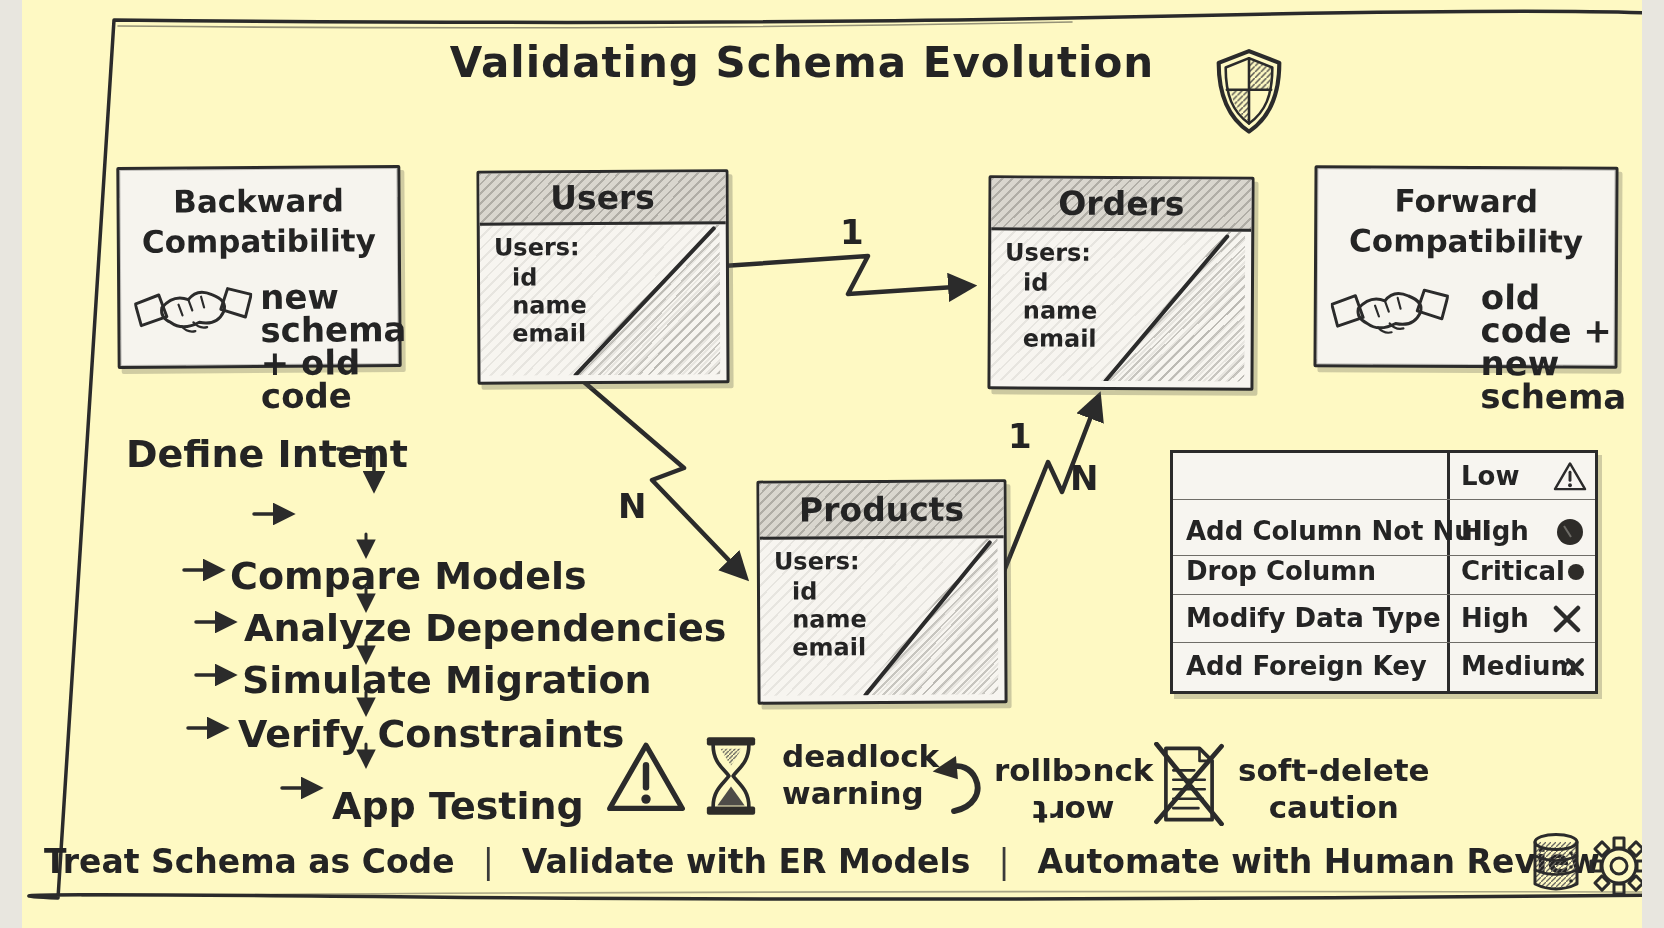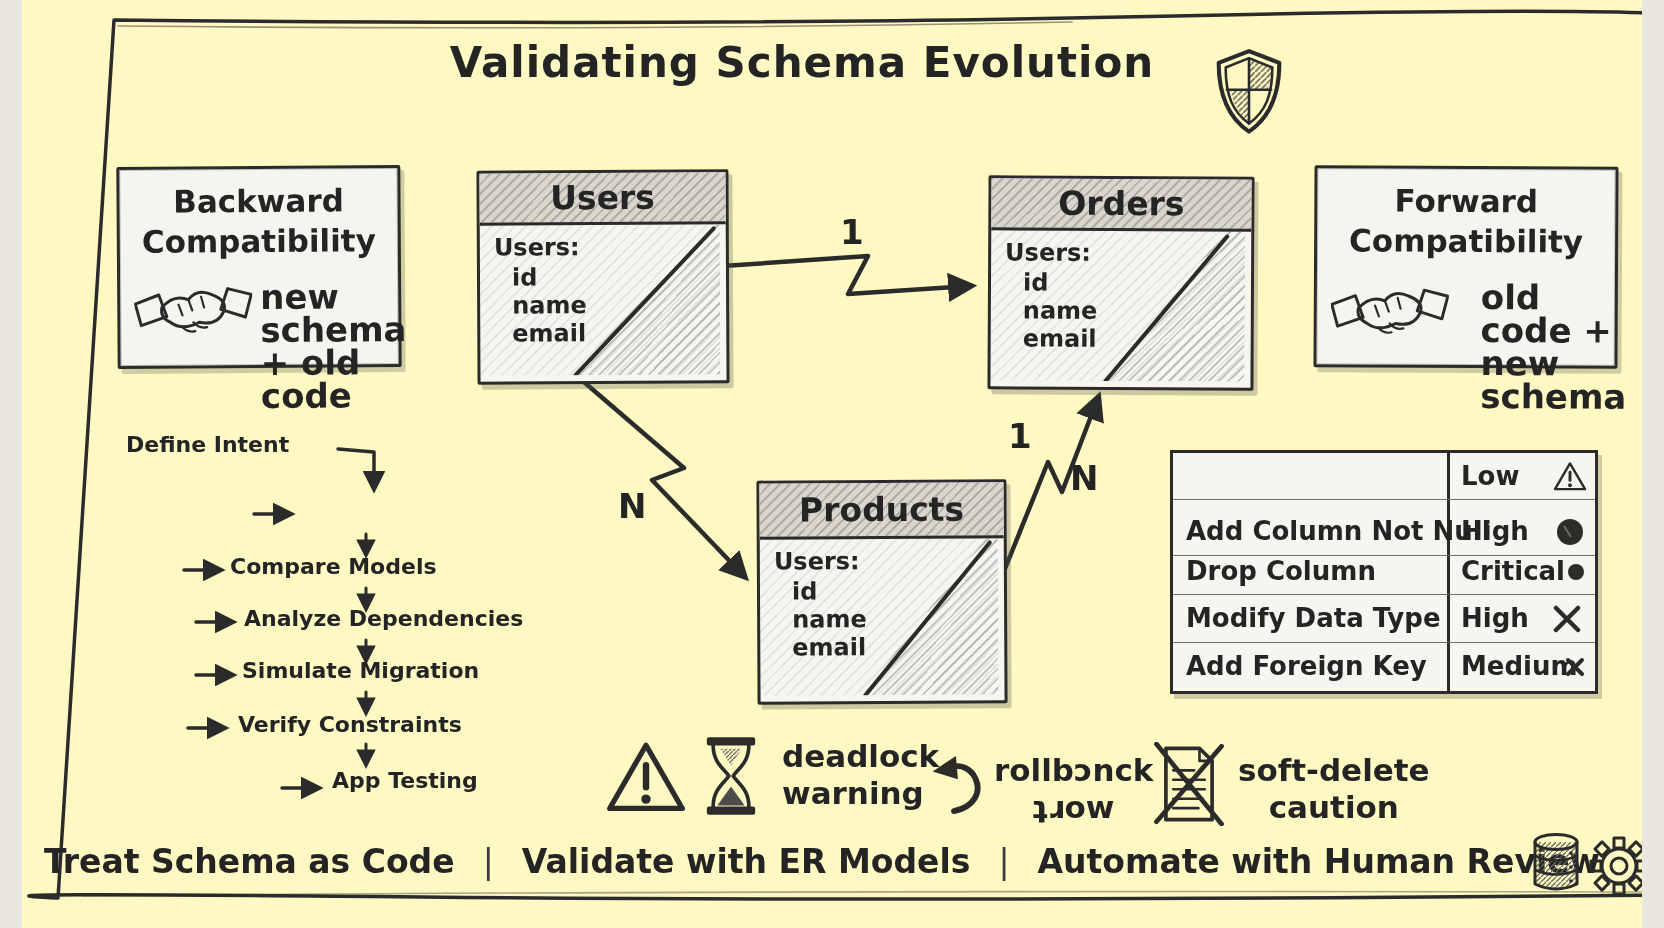--- a/index.html
+++ b/index.html
@@ -18,21 +18,21 @@
   
   .entity{position:absolute;border:3.5px solid #2b2b2b;background:#f7f5f0;border-radius:2px;
     box-shadow:4px 5px 0 rgba(90,88,80,.3);}
   .ehead{position:absolute;left:0;top:0;width:100%;border-bottom:3px solid #2b2b2b;
     background:#d9d6ce;background-image:repeating-linear-gradient(135deg,rgba(70,68,62,.28) 0 2px,rgba(0,0,0,0) 2px 7px);
     display:flex;align-items:center;justify-content:center;font-size:33px;font-weight:bold;box-sizing:border-box;}
   .ebody-hatch{position:absolute;background-image:repeating-linear-gradient(135deg,rgba(90,88,80,.30) 0 2px,rgba(0,0,0,0) 2px 7px);}
   .ebody-hatch-light{position:absolute;background-image:repeating-linear-gradient(135deg,rgba(90,88,80,.10) 0 2px,rgba(0,0,0,0) 2px 8px);}
   .eattr{position:absolute;font-size:24px;font-weight:bold;line-height:29px;}
   
-  .flow-step{position:absolute;font-size:22px;font-weight:bold;white-space:nowrap;}
+  .flow-step{position:absolute;font-size:38px;font-weight:bold;white-space:nowrap;}
   .rel-label{position:absolute;font-size:34px;font-weight:bold;}
   
   #risk-table{position:absolute;left:1148px;top:450px;width:428px;height:244px;border:3.5px solid #2b2b2b;
     background:#f7f5f0;box-shadow:4px 5px 0 rgba(90,88,80,.28);box-sizing:border-box;}
   .rrow{position:absolute;left:0;width:100%;height:47.4px;border-bottom:1.6px solid #6f6d68;box-sizing:border-box;}
   .rrow:last-child{border-bottom:none;}
   .rop{position:absolute;left:13px;top:8px;font-size:26px;font-weight:bold;white-space:nowrap;}
   .rrisk{position:absolute;left:288px;top:8px;font-size:26px;font-weight:bold;}
   .rdivider{position:absolute;left:274px;top:0;width:2.5px;height:100%;background:#2b2b2b;}
   .ricon{position:absolute;}
@@ -187,21 +187,21 @@
   <div class="rel-label" style="left:818px;top:212px;">1</div>
   <div class="rel-label" style="left:596px;top:486px;">N</div>
   <div class="rel-label" style="left:986px;top:416px;">1</div>
   <div class="rel-label" style="left:1048px;top:458px;">N</div>
 
   <div class="flow-step" style="left:104px;top:432px;">Define Intent</div>
   <div class="flow-step" style="left:208px;top:554px;">Compare Models</div>
   <div class="flow-step" style="left:222px;top:606px;">Analyze Dependencies</div>
   <div class="flow-step" style="left:220px;top:658px;">Simulate Migration</div>
   <div class="flow-step" style="left:216px;top:712px;">Verify Constraints</div>
-  <div class="flow-step" style="left:310px;top:768px;">App Testing</div>
+  <div class="flow-step" style="left:310px;top:784px;">App Testing</div>
 
   <div id="risk-table">
     <div class="rdivider"></div>
     <div class="rrow" style="top:0;">
       <div class="rrisk">Low</div>
       <svg class="ricon" style="left:380px;top:8px;" width="34" height="31" viewBox="0 0 70 64">
         <path class="stroke" stroke-width="5" d="M35,5 L66,58 L4,58 Z"></path>
         <path class="stroke" stroke-width="6" d="M35,23 L35,40"></path>
         <circle cx="35" cy="50" r="4" fill="#2b2b2b"></circle>
       </svg>

